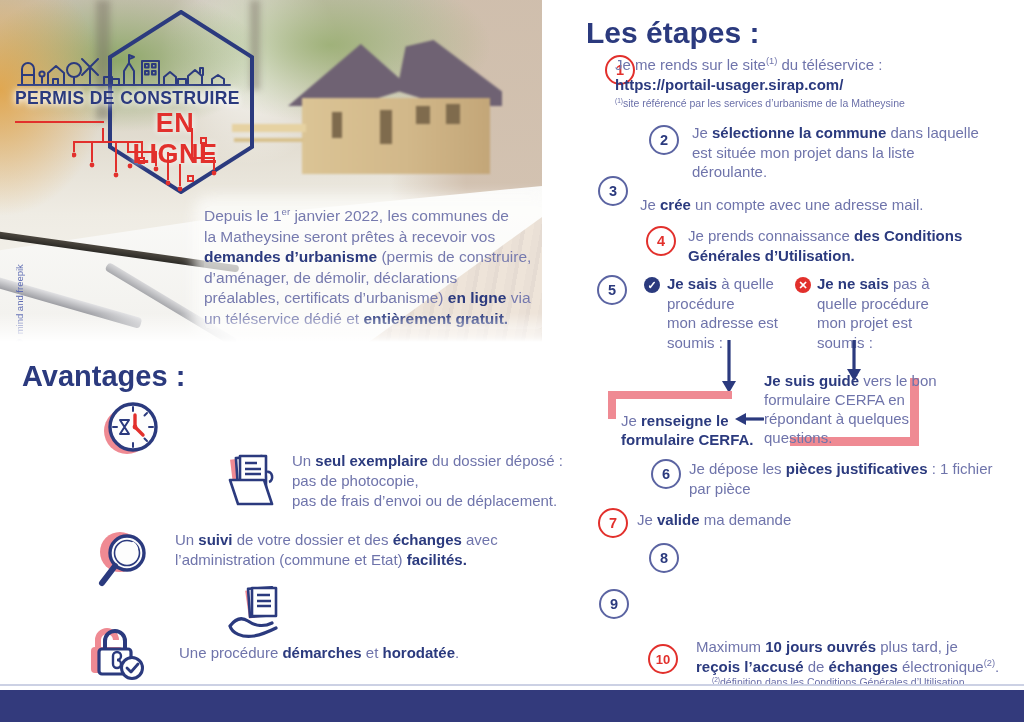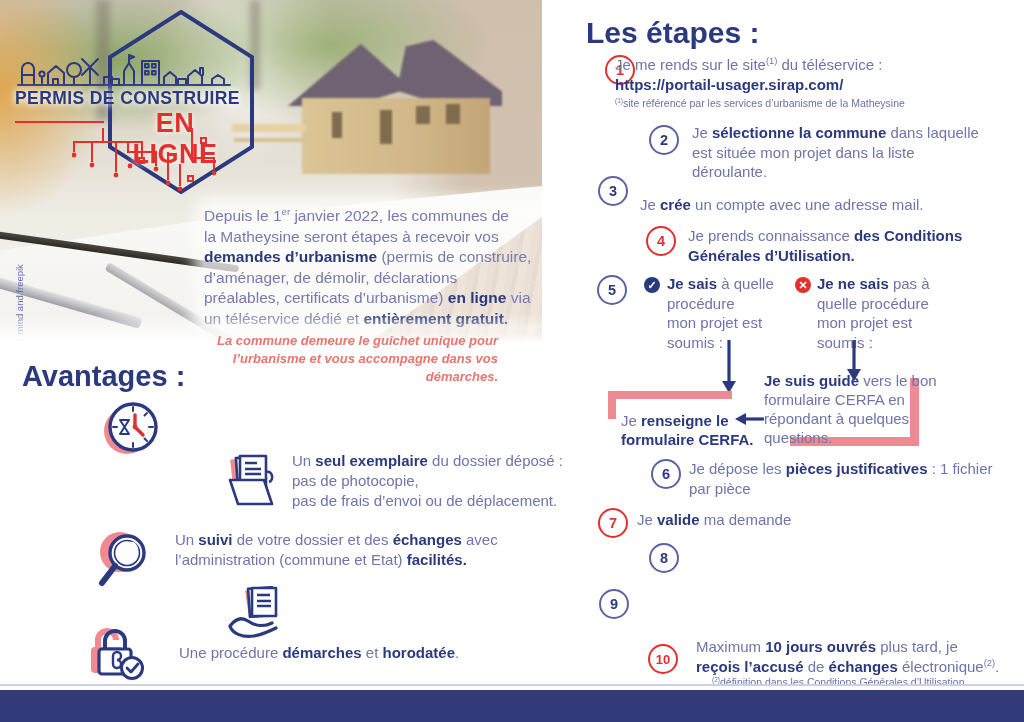--- a/index.html
+++ b/index.html
@@ -144,30 +144,27 @@
         <circle cx="142" cy="45" r="2.4" fill="#e2302c" stroke="none"></circle>
       <path d="M132,30 V16"></path>
         <rect x="129" y="10" width="5" height="5"></rect>
       <path d="M108,36 V58"></path>
         <circle cx="108" cy="61" r="2.4" fill="#e2302c" stroke="none"></circle>
       <circle cx="58" cy="38" r="2.4" fill="#e2302c" stroke="none"></circle>
       <rect x="116" y="48" width="5" height="5"></rect>
     </svg>
     <div class="credit">© mind and freepik</div>
     <div class="intro rich"><span>Depuis le 1</span><sup>er</sup><span> janvier 2022, les communes de
-la Matheysine seront étapes à recevoir vos
+la Matheysine seront prêtes à recevoir vos
 </span><span class="bb">demandes d’urbanisme</span><span> (permis de construire,
 d’aménager, de démolir, déclarations
 préalables, certificats d’urbanisme) </span><span class="bb">en ligne</span><span> via
 un téléservice dédié et </span><span class="bb">entièrement gratuit.</span></div>
   </div>
 
-  <div class="pink-note rich"><span>La commune demeure le guichet unique pour
-l’urbanisme et vous accompagne dans vos
-démarches.</span></div>
 
   <h2 class="avh">Avantages :</h2>
 
   <svg class="bicon" style="left:100px;top:396px" width="64" height="64" viewBox="0 0 64 64">
     <circle cx="27" cy="35" r="23" fill="#ef8a93"></circle>
     <circle cx="33" cy="31" r="23" fill="#fdfdfd" stroke="#2b3a7e" stroke-width="3.4"></circle>
     <g stroke="#2b3a7e" stroke-width="2" stroke-linecap="round">
       <path d="M33,11 v4 M53,31 h-4 M33,51 v-4 M13,31 h4 M47,17 l-2.5,2.5 M47,45 l-2.5,-2.5"></path>
     </g>
     <g stroke="#2b3a7e" stroke-width="2" fill="none" stroke-linejoin="round">
@@ -242,21 +239,21 @@
   <div class="stx rich" style="left:640px;top:195px"><span>Je </span><span class="bb">crée</span><span> un compte avec une adresse mail.</span></div>
 
   <div class="circ red" style="left:646px;top:226px">4</div>
   <div class="stx rich" style="left:688px;top:226px"><span>Je prends connaissance </span><span class="bb">des Conditions
 Générales d’Utilisation.</span></div>
 
   <div class="circ" style="left:597px;top:275px">5</div>
   <div class="mini ok" style="left:644px;top:277px">✓</div>
   <div class="stx rich" style="left:667px;top:274px"><span class="bb">Je sais</span><span> à quelle
 procédure
-mon projet est
+mon adresse est
 soumis :</span></div>
   <div class="mini no" style="left:795px;top:277px">✕</div>
   <div class="stx rich" style="left:817px;top:274px"><span class="bb">Je ne sais</span><span> pas à
 quelle procédure
 mon projet est
 soumis :</span></div>
 
   <svg style="position:absolute;left:719px;top:340px" width="20" height="56" viewBox="0 0 20 56">
     <path d="M10,0 V42" stroke="#2b3a7e" stroke-width="3.2"></path>
       <polygon points="3,41 17,41 10,53" fill="#2b3a7e"></polygon>

